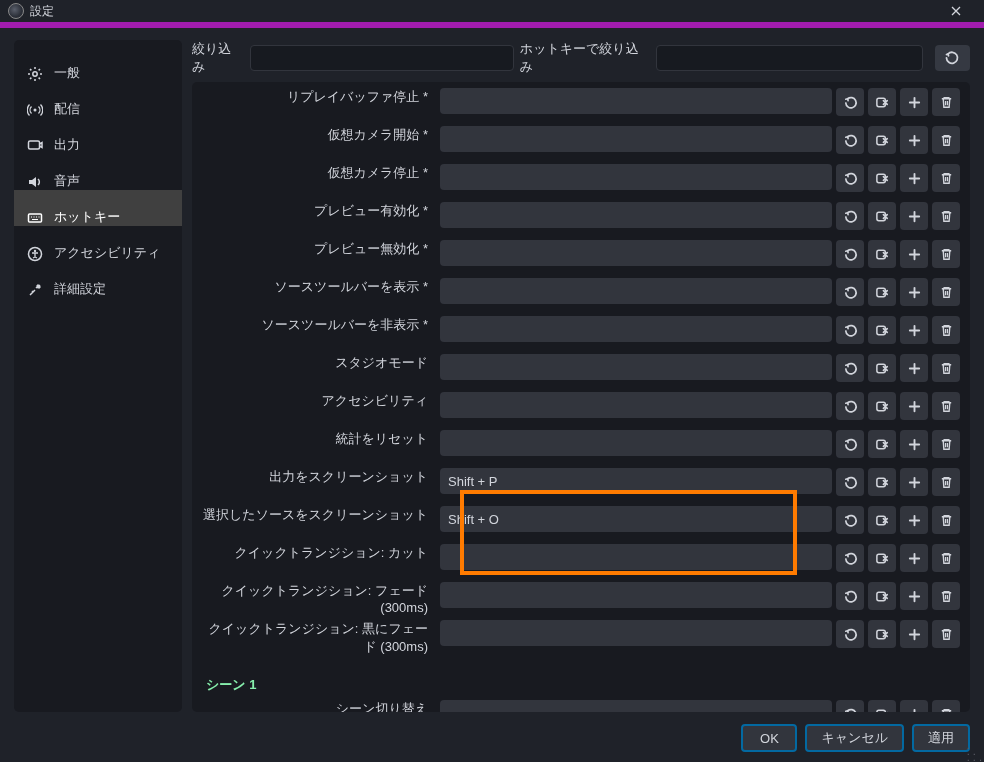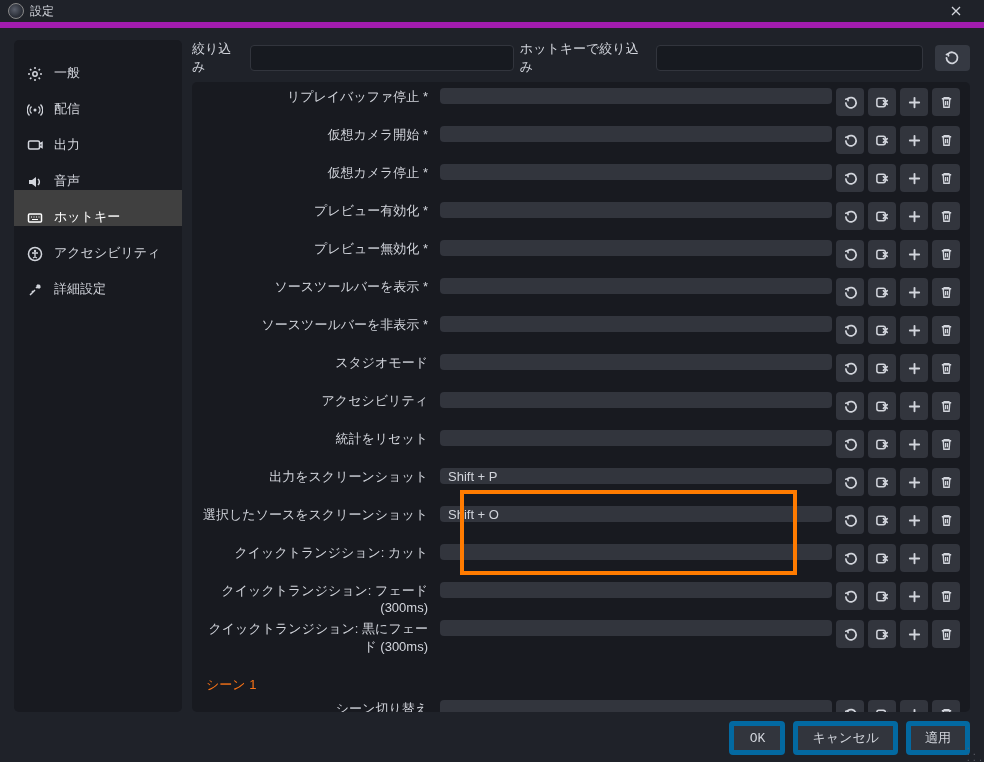--- a/index.html
+++ b/index.html
@@ -109,40 +109,40 @@
 }
 .hk-label {
   width: 238px;
   text-align: right;
   padding-right: 8px;
   font-size: 13px;
   color: #d2d5dc;
 }
 .hk-input {
   flex: 1;
-  height: 16px;
+  height: 26px;
   background: #32353d;
   border: none;
   border-radius: 4px;
   color: #d2d5dc;
   padding: 0 8px;
   font-size: 13px;
 }
 .hk-btn {
   width: 28px; height: 28px;
   background: #32353d;
   border-radius: 4px;
   display: flex; align-items: center; justify-content: center;
   cursor: pointer;
   flex-shrink: 0;
 }
 .section-header {
-  font-weight: normal;
+  font-weight: bold;
   padding: 18px 0 6px 8px;
-  color: #f97316;
+  color: #86efac;
 }
 .highlight-box {
   position: absolute;
   border: 4px solid #ff7b00;
   left: 460px;
   top: 490px;
   width: 337px;
   height: 85px;
   pointer-events: none;
 }
@@ -154,27 +154,26 @@
   align-items: center;
   justify-content: flex-end;
   padding: 0 14px;
   gap: 8px;
 }
 .footer-btn {
   min-width: 56px;
   height: 28px;
   padding: 12px 14px;
   background: #32353d;
-  border: 5px solid #0369a1;
+  border: 2px solid #0369a1;
   border-radius: 4px;
   color: #d2d5dc;
   display: flex; align-items: center; justify-content: center;
   cursor: pointer;
   font-size: 13px;
-  font-family: Liberation Mono, monospace;
 }
 .resize-grip {
   position: absolute;
   right: 2px; bottom: 2px;
   color: #5b5e67;
   font-size: 11px;
   line-height: 6px;
 }
 svg { display:block; }
 </style>

